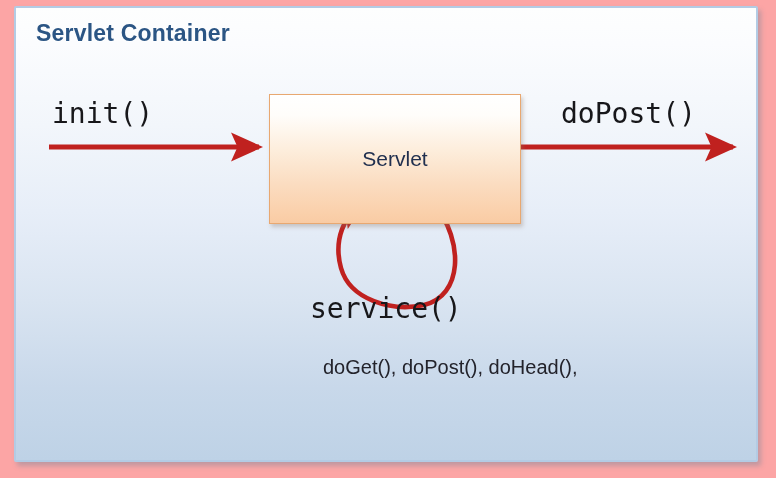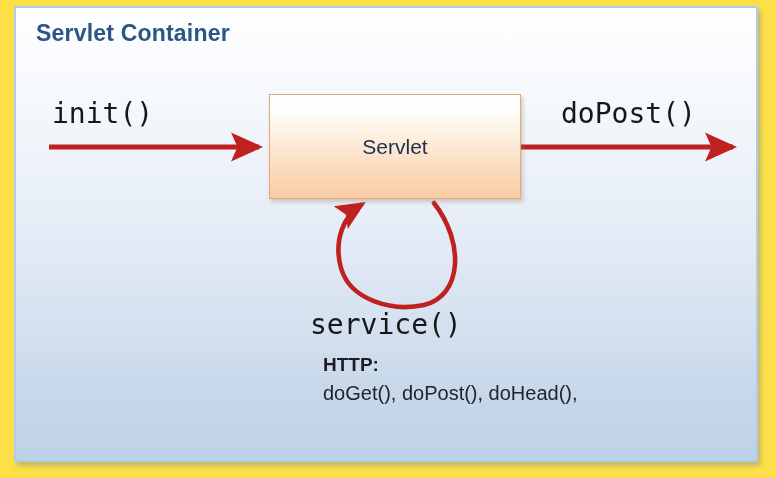--- a/index.html
+++ b/index.html
@@ -9,21 +9,21 @@
     background: #ffffff;
   }
   body {
     font-family: "Liberation Sans", sans-serif;
   }
 
   #stage {
     position: relative;
     width: 776px;
     height: 478px;
-    background: #fde047;
+    background: #fca5a5;
     overflow: hidden;
   }
 
   
   #container-panel {
     position: absolute;
     left: 14px;
     top: 6px;
     width: 744px;
     height: 456px;
@@ -54,21 +54,21 @@
     text-shadow: 0 1px 1px rgba(255,255,255,0.85);
     white-space: nowrap;
   }
 
   
   #servlet-box {
     position: absolute;
     left: 269px;
     top: 94px;
     width: 252px;
-    height: 105px;
+    height: 130px;
     box-sizing: border-box;
     border: 1px solid #e8a871;
     background: linear-gradient(to bottom,
                 #ffffff 0%,
                 #fffdfa 16%,
                 #fdeedd 42%,
                 #fbdcc0 70%,
                 #fad0ab 92%,
                 #f9cba4 100%);
     box-shadow: 2px 3px 4px rgba(140,120,105,0.35);
@@ -89,21 +89,21 @@
   .mono-label {
     position: absolute;
     font-family: "DejaVu Sans Mono", "Liberation Mono", monospace;
     font-size: 28px;
     font-weight: normal;
     color: #17171a;
     white-space: nowrap;
   }
   #label-init    { left: 52px;  top: 97px; }
   #label-destroy { left: 561px; top: 97px; }
-  #label-service { left: 310px; top: 308px; }
+  #label-service { left: 310px; top: 292px; }
 
   
   #http-block {
     position: absolute;
     left: 323px;
     top: 352px;
     width: 340px;
   }
   #http-heading {
     font-family: "Liberation Sans", sans-serif;
@@ -170,17 +170,16 @@
     <div class="box-line">Servlet</div>
   </div>
 
   <div id="label-init" class="mono-label">init()</div>
 
   <div id="label-destroy" class="mono-label">doPost()</div>
 
   <div id="label-service" class="mono-label">service()</div>
 
   <div id="http-block">
-    <div id="http-heading">HTTP:</div>
     <div class="http-methods">doGet(), doPost(), doHead(),</div>
   </div>
 
 </div>
 
 </body></html>

